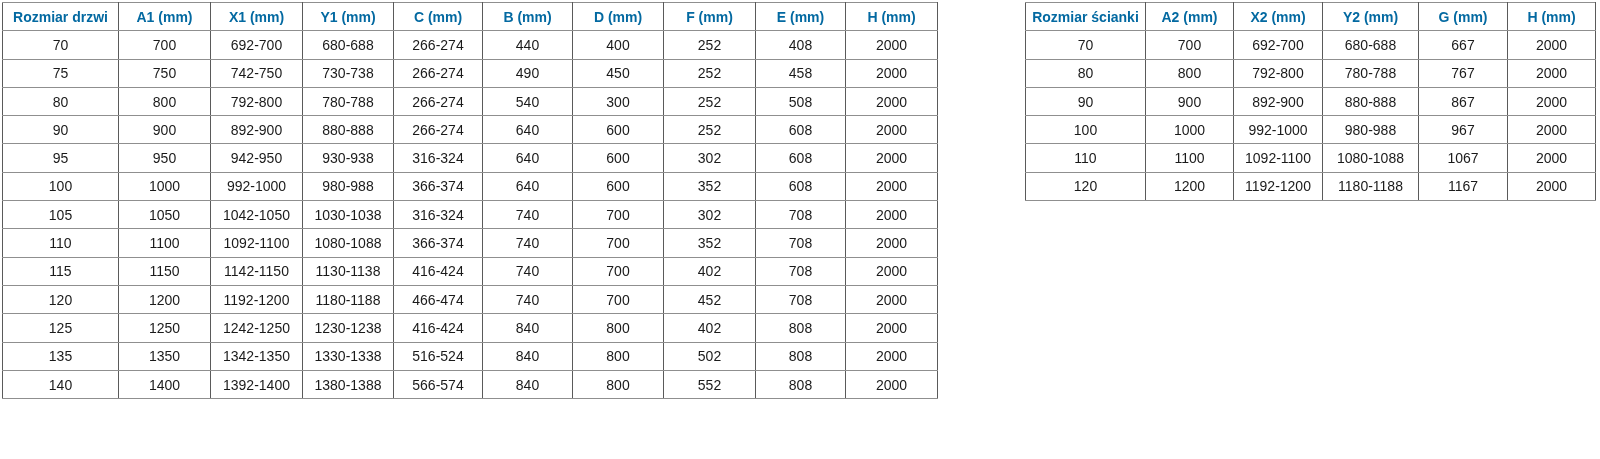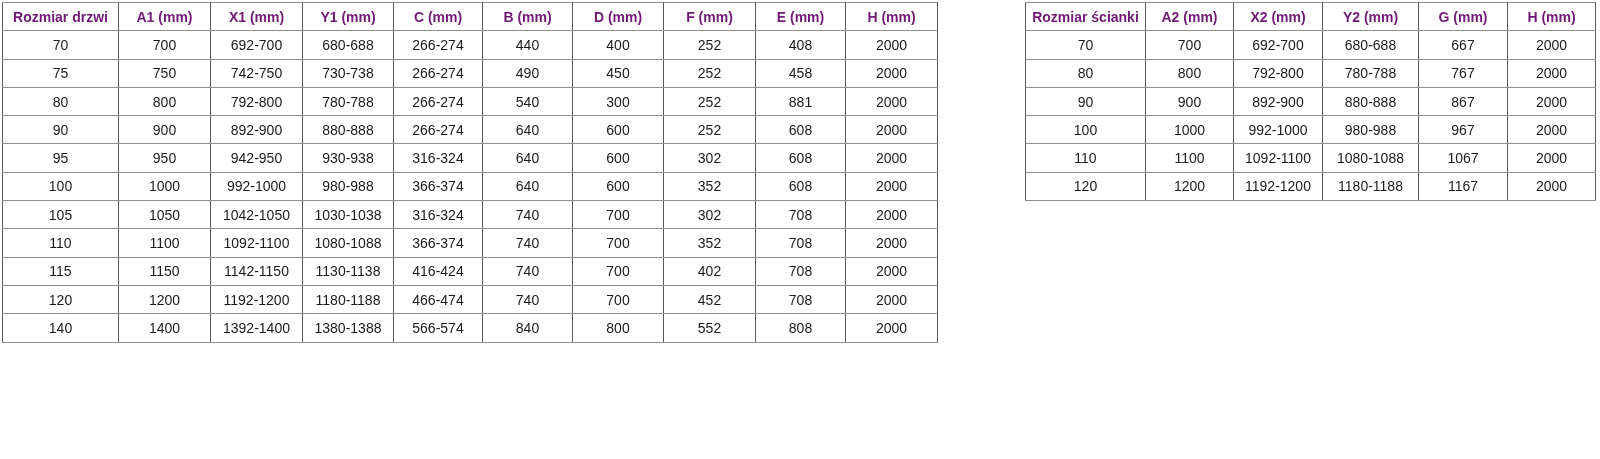--- a/index.html
+++ b/index.html
@@ -27,21 +27,21 @@
     border:1px solid var(--border-h);
     border-left-color:var(--border-v);
     border-right-color:var(--border-v);
     text-align:center;
     vertical-align:middle;
     font-size:14px;
     padding:0;
     white-space:nowrap;
     overflow:hidden;
   }
-  table.spec th{font-weight:bold;color:#701a75;}
+  table.spec th{font-weight:bold;color:#0369a1;}
   table.spec tr{height:28.3px;}
   #door-table{left:2px;top:2px;}
   #wall-table{left:1025px;top:2px;border-radius:20px;}
 </style>
 </head>
 <body>
 
 <div>
 
   <table class="spec" id="door-table">
@@ -98,21 +98,21 @@
         </tr>
         <tr>
           <td>80</td>
           <td>800</td>
           <td>792-800</td>
           <td>780-788</td>
           <td>266-274</td>
           <td>540</td>
           <td>300</td>
           <td>252</td>
-          <td>881</td>
+          <td>508</td>
           <td>2000</td>
         </tr>
         <tr>
           <td>90</td>
           <td>900</td>
           <td>892-900</td>
           <td>880-888</td>
           <td>266-274</td>
           <td>640</td>
           <td>600</td>
@@ -183,20 +183,44 @@
         <tr>
           <td>120</td>
           <td>1200</td>
           <td>1192-1200</td>
           <td>1180-1188</td>
           <td>466-474</td>
           <td>740</td>
           <td>700</td>
           <td>452</td>
           <td>708</td>
+          <td>2000</td>
+        </tr>
+        <tr>
+          <td>125</td>
+          <td>1250</td>
+          <td>1242-1250</td>
+          <td>1230-1238</td>
+          <td>416-424</td>
+          <td>840</td>
+          <td>800</td>
+          <td>402</td>
+          <td>808</td>
+          <td>2000</td>
+        </tr>
+        <tr>
+          <td>135</td>
+          <td>1350</td>
+          <td>1342-1350</td>
+          <td>1330-1338</td>
+          <td>516-524</td>
+          <td>840</td>
+          <td>800</td>
+          <td>502</td>
+          <td>808</td>
           <td>2000</td>
         </tr>
         <tr>
           <td>140</td>
           <td>1400</td>
           <td>1392-1400</td>
           <td>1380-1388</td>
           <td>566-574</td>
           <td>840</td>
           <td>800</td>

